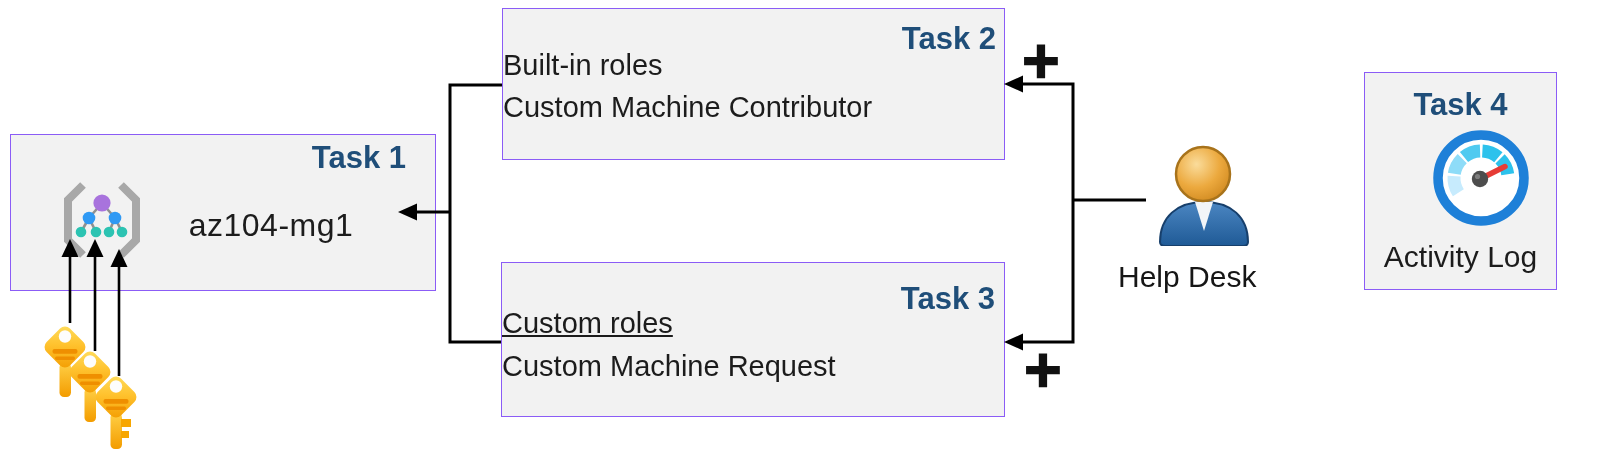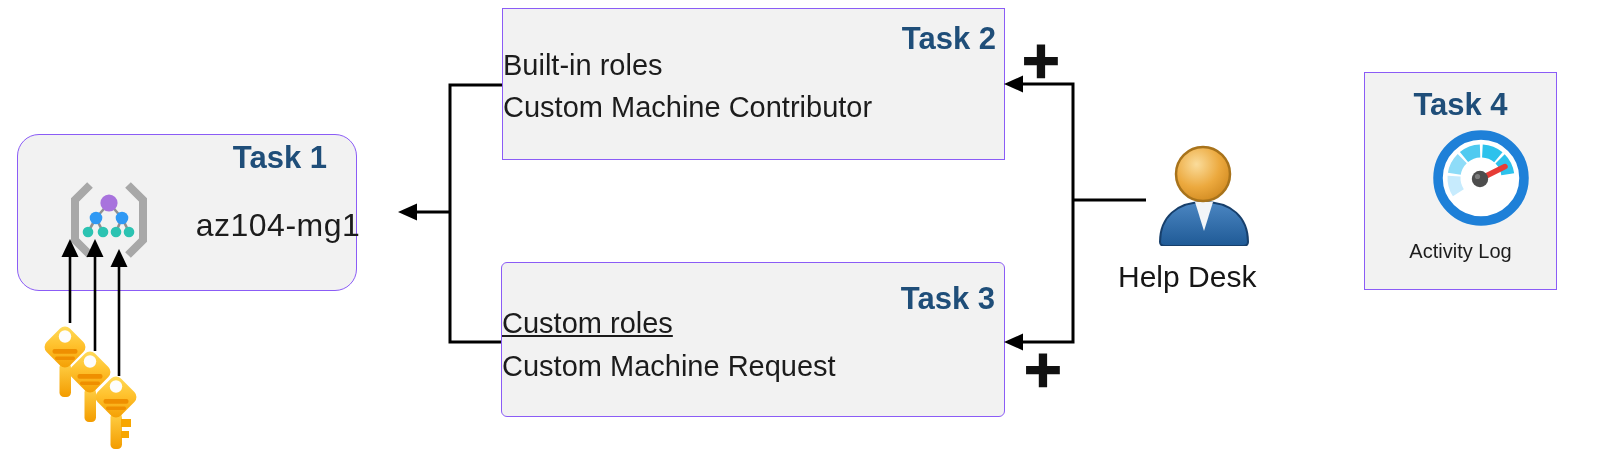--- a/index.html
+++ b/index.html
@@ -5,43 +5,43 @@
   * { margin:0; padding:0; box-sizing:border-box; }
   html,body { background:#ffffff; }
   #canvas {
     position:relative; width:1606px; height:449px;
     background:#ffffff; overflow:hidden;
     font-family:"Liberation Sans", sans-serif; color:#1b1b1b;
   }
   .box {
     position:absolute; background:#f2f2f2; border:1px solid #8b5cf6; z-index:1;
   }
-  .task1 { left:17px;    top:134px; width:340px; height:157px;border-radius:22px; }
+  .task1 { left:10px;    top:134px; width:426px; height:157px; }
   .task2 { left:502px;  top:8px;   width:503px; height:152px; }
-  .task3 { left:501px;  top:262px; width:504px; height:155px;border-radius:6px; }
+  .task3 { left:501px;  top:262px; width:504px; height:155px; }
   .task4 { left:1351px; top:72px;  width:193px; height:218px;margin-left:13px; }
 
   .task-label { position:absolute; font-size:31px; font-weight:700; color:#1f4e79; white-space:nowrap; }
   .task1 .task-label { top:5px;  right:29px; }
   .task2 .task-label { top:12px; right:8px;  }
   .task3 .task-label { top:18px; right:9px;  }
   .task4 .task-label { top:14px; left:0; right:0; text-align:center; }
 
   .bline { position:absolute; left:0; right:0; font-size:29px; color:#1c1c1c; white-space:nowrap; }
   .task2 .l1 { top:40px; }  .task2 .l2 { top:82px; }
   .task3 .l1 { top:44px;text-decoration:underline; }  .task3 .l2 { top:87px; }
 
   .resource {
     position:absolute; left:148px; top:72px; width:224px; text-align:center;
     font-size:32px; color:#1c1c1c; letter-spacing:0.5px; white-space:nowrap;
   }
   .mg-icon { position:absolute; left:50px; top:46px; }
 
   .gauge-icon { position:absolute; left:66px; top:55px; }
-  .t4-caption { position:absolute; top:167px; left:0; right:0; text-align:center; font-size:20px; color:#1c1c1c; }
+  .t4-caption { position:absolute; top:167px; left:0; right:0; text-align:center; font-size:30px; color:#1c1c1c; }
 
   .person { position:absolute; left:1118px; top:145px; width:176px; height:210px; z-index:1; }
   .person svg { position:absolute; left:39px; top:0; }
   .person-label { position:absolute; top:110px; left:0; right:0; font-size:30px; line-height:44px; color:#161616; }
 
   .keys { position:absolute; left:36px; top:318px; z-index:5; }
 
   #connectors { position:absolute; left:0; top:0; z-index:6; pointer-events:none; }
 
   .plus {

